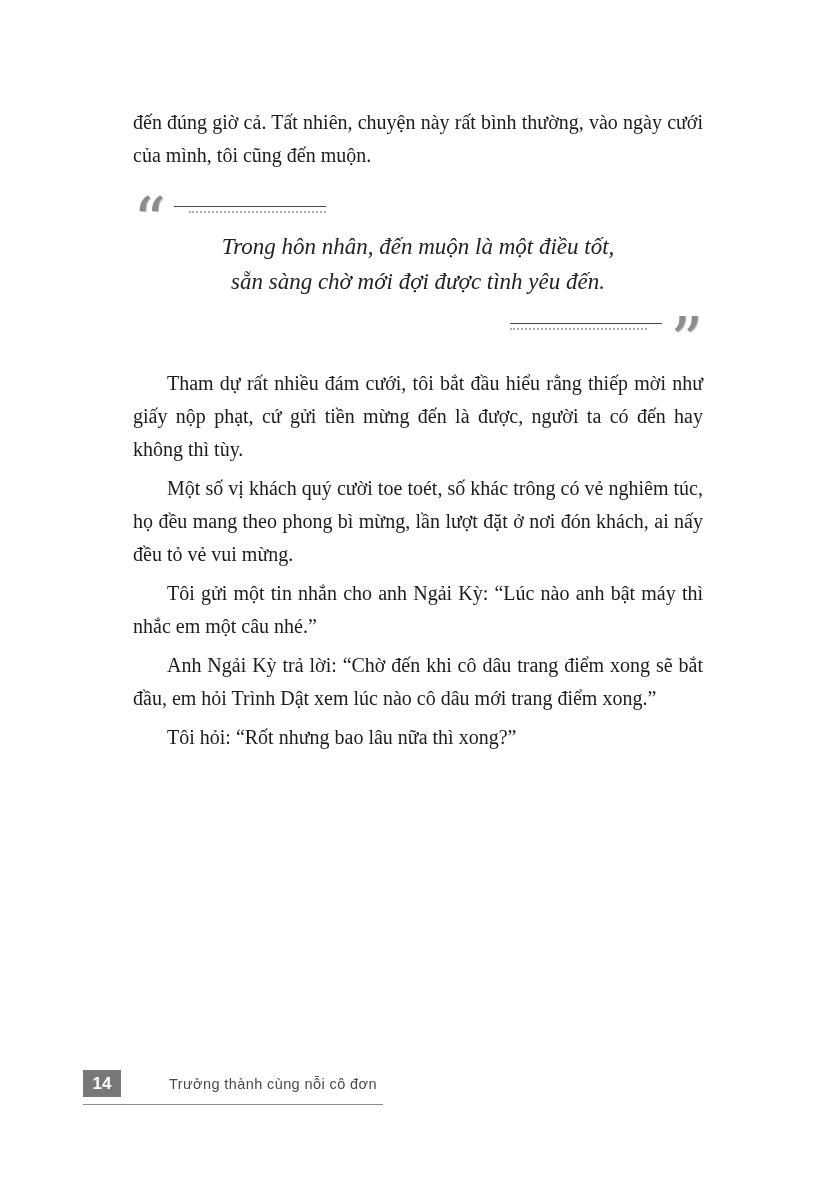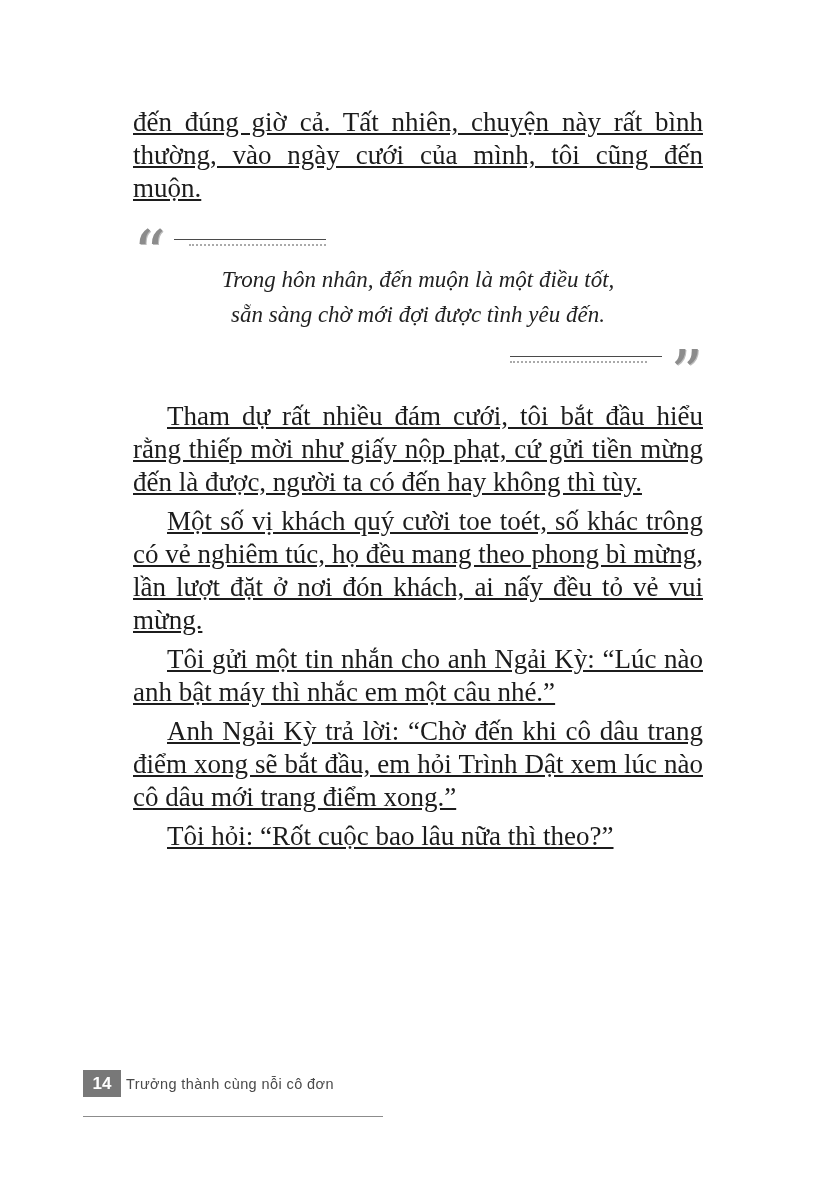--- a/index.html
+++ b/index.html
@@ -12,26 +12,25 @@
     color: #1c1c1c;
     overflow: hidden;
   }
   .content {
     position: absolute;
     left: 133px;
     top: 106px;
     width: 570px;
   }
   .para {
-    font-size: 27px;
+    font-size: 20px;
     line-height: 33px;
     margin: 0 0 6px 0;
     text-align: justify;
     text-indent: 34px;
-    text-decoration: underline;
   }
   .para.no-indent { text-indent: 0; }
 
   .quote-block { margin: 18px 0 22px 0; }
   .quote-deco {
     display: flex;
     align-items: center;
     height: 38px;
   }
   .quote-deco.open  { justify-content: flex-start; }
@@ -62,23 +61,24 @@
     margin-top: 1px;
     color: #222222;
   }
 
   .footer {
     position: absolute;
     left: 83px;
     top: 1070px;
     width: 300px;
     border-bottom: 1.5px solid #8c8c8c;
-    padding-bottom: 19px;
+    padding-bottom: 7px;
     display: flex;
     align-items: center;
+    gap: 43px;
   }
   .page-num {
     display: inline-flex;
     align-items: center;
     justify-content: center;
     width: 38px;
     height: 27px;
     background: #787878;
     color: #ffffff;
     font-family: "Liberation Sans", sans-serif;
@@ -121,21 +121,21 @@
           <span class="dotted-line"></span>
         </span>
         <span class="qmark close">”</span>
       </div>
     </div>
 
     <p class="para">Tham dự rất nhiều đám cưới, tôi bắt đầu hiểu rằng thiếp mời như giấy nộp phạt, cứ gửi tiền mừng đến là được, người ta có đến hay không thì tùy.</p>
     <p class="para">Một số vị khách quý cười toe toét, số khác trông có vẻ nghiêm túc, họ đều mang theo phong bì mừng, lần lượt đặt ở nơi đón khách, ai nấy đều tỏ vẻ vui mừng.</p>
     <p class="para">Tôi gửi một tin nhắn cho anh Ngải Kỳ: “Lúc nào anh bật máy thì nhắc em một câu nhé.”</p>
     <p class="para">Anh Ngải Kỳ trả lời: “Chờ đến khi cô dâu trang điểm xong sẽ bắt đầu, em hỏi Trình Dật xem lúc nào cô dâu mới trang điểm xong.”</p>
-    <p class="para">Tôi hỏi: “Rốt cuộc bao lâu nữa thì theo?”</p>
+    <p class="para">Tôi hỏi: “Rốt nhưng bao lâu nữa thì xong?”</p>
 
   </div>
 
   <div class="footer">
     <span class="page-num">14</span>
     <span class="running-title">Trưởng thành cùng nỗi cô đơn</span>
   </div>
 </div>
 
 </body></html>

